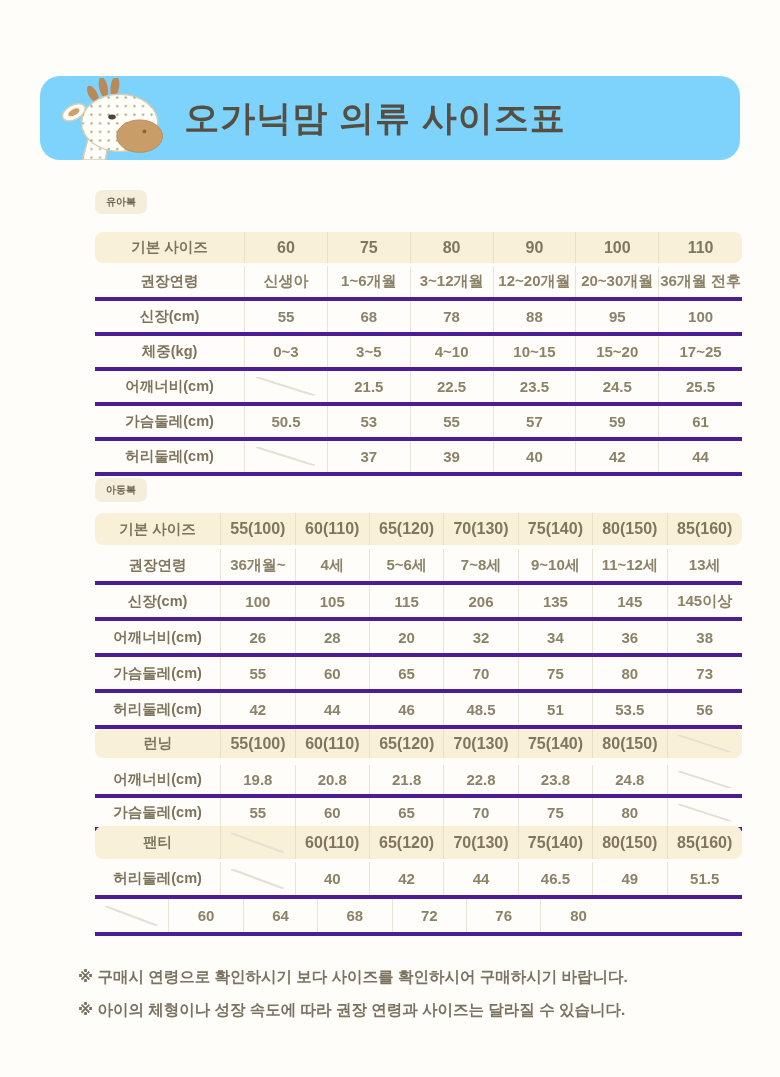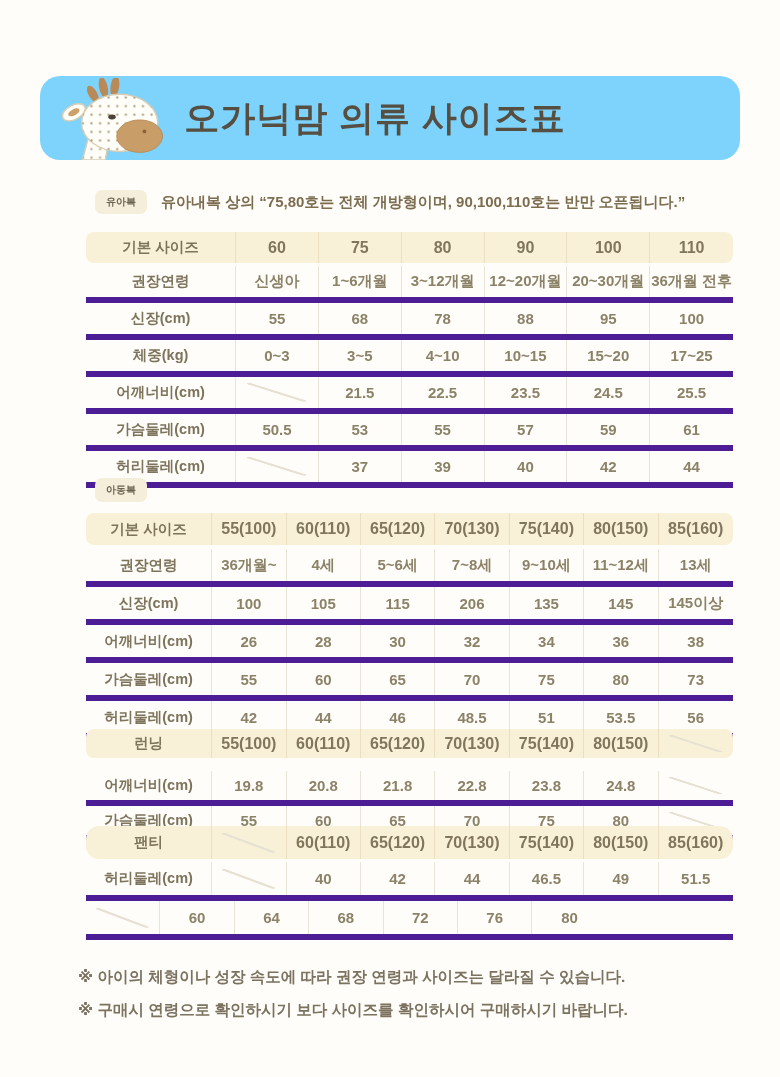--- a/index.html
+++ b/index.html
@@ -27,22 +27,22 @@
   .section-head{display:flex;align-items:center;}
   .sec1{left:95px;top:190px;}
   .sec2{left:95px;top:478px;}
   .pill{
     background:#f5eeda;border-radius:7px;padding:5px 11px;
     font-size:10px;font-weight:bold;color:#6c6450;
   }
   .notice{margin-left:14px;font-size:15px;font-weight:bold;color:#7c6d50;}
 
   
-  .sz-table{left:86px;width:647px;}
-  .tr{display:flex;align-items:center;border-bottom:6px solid #4c1d95;background:transparent;}
+  .sz-table{left:95px;width:647px;}
+  .tr{display:flex;align-items:center;border-bottom:4px solid #4c1d95;background:transparent;}
   .thead{
     background:#f8f1d8;border-radius:8px;border-bottom:none;
   }
   .td{
     height:100%;display:flex;align-items:center;justify-content:center;
     font-size:15px;font-weight:bold;color:#8b8268;border-right:1px solid #e9e4d8;
     box-sizing:border-box;position:relative;
   }
   .thead .td{border-right:1px solid #eadfc3;font-size:16px;color:#80765c;}
   .td:last-child{border-right:none;}
@@ -52,22 +52,22 @@
     background-size:72% 60%;background-position:center;background-repeat:no-repeat;
   }
   
   .t7 .td{width:12.8%;}
   .t7 .td.lab{width:23.2%;}
   .t8 .td{width:11.5%;}
   .t8 .td.lab{width:19.5%;}
   
   .tb1{top:232px;} .tb1 .thead{height:38px;margin-bottom:3px;} .tb1 .tr{height:31px;}
   .tb2{top:513px;} .tb2 .thead{height:36px;margin-bottom:4px;} .tb2 .tr{height:32px;}
-  .tb3{top:729px;} .tb3 .thead{height:33px;margin-bottom:13px;} .tb3 .tr{height:29px;}
-  .tb4{top:826px;} .tb4 .thead{height:34px;margin-bottom:3px;border-radius:13px;} .tb4 .tr{height:33px;}
+  .tb3{top:729px;} .tb3 .thead{height:33px;margin-bottom:7px;justify-content:flex-end;} .tb3 .tr{height:29px;}
+  .tb4{top:826px;} .tb4 .thead{height:34px;margin-bottom:3px;} .tb4 .tr{height:33px;}
 
   
   .footnotes{left:78px;top:960px;}
   .footnotes p{margin:0;line-height:33px;font-size:15.5px;font-weight:bold;color:#7b7260;}
 </style>
 </head>
 <body>
 
 <div class="abs title-band">
   <span class="giraffe">
@@ -91,21 +91,20 @@
       <ellipse cx="89" cy="61" rx="24" ry="17" fill="#c99d68" stroke="#b98a57" stroke-width="1"></ellipse>
       <circle cx="94" cy="56" r="2" fill="#8a6436"></circle>
       <ellipse cx="60" cy="41" rx="4" ry="2.6" fill="#4c4336"></ellipse>
     </svg>
   </span>
   <h1 class="page-title">오가닉맘 의류 사이즈표</h1>
 </div>
 
 <div class="abs section-head sec1">
   <span class="pill">유아복</span>
-  <span class="notice">유아내복 상의 “75,80호는 전체 개방형이며, 90,100,110호는 반만 오픈됩니다.”</span>
 </div>
 <div class="abs sz-table t7 tb1">
     <div class="tr thead">
       <div class="td lab">기본 사이즈</div>
       <div class="td">60</div>
       <div class="td">75</div>
       <div class="td">80</div>
       <div class="td">90</div>
       <div class="td">100</div>
       <div class="td">110</div>
@@ -197,21 +196,21 @@
       <div class="td">115</div>
       <div class="td">206</div>
       <div class="td">135</div>
       <div class="td">145</div>
       <div class="td">145이상</div>
     </div>
     <div class="tr">
       <div class="td lab">어깨너비(cm)</div>
       <div class="td">26</div>
       <div class="td">28</div>
-      <div class="td">30</div>
+      <div class="td">20</div>
       <div class="td">32</div>
       <div class="td">34</div>
       <div class="td">36</div>
       <div class="td">38</div>
     </div>
     <div class="tr">
       <div class="td lab">가슴둘레(cm)</div>
       <div class="td">55</div>
       <div class="td">60</div>
       <div class="td">65</div>
@@ -291,15 +290,15 @@
       <div class="td">60</div>
       <div class="td">64</div>
       <div class="td">68</div>
       <div class="td">72</div>
       <div class="td">76</div>
       <div class="td">80</div>
     </div>
   </div>
 
 <div class="abs footnotes">
+  <p>※ 구매시 연령으로 확인하시기 보다 사이즈를 확인하시어 구매하시기 바랍니다.</p>
   <p>※ 아이의 체형이나 성장 속도에 따라 권장 연령과 사이즈는 달라질 수 있습니다.</p>
-  <p>※ 구매시 연령으로 확인하시기 보다 사이즈를 확인하시어 구매하시기 바랍니다.</p>
 </div>
 
 </body></html>

